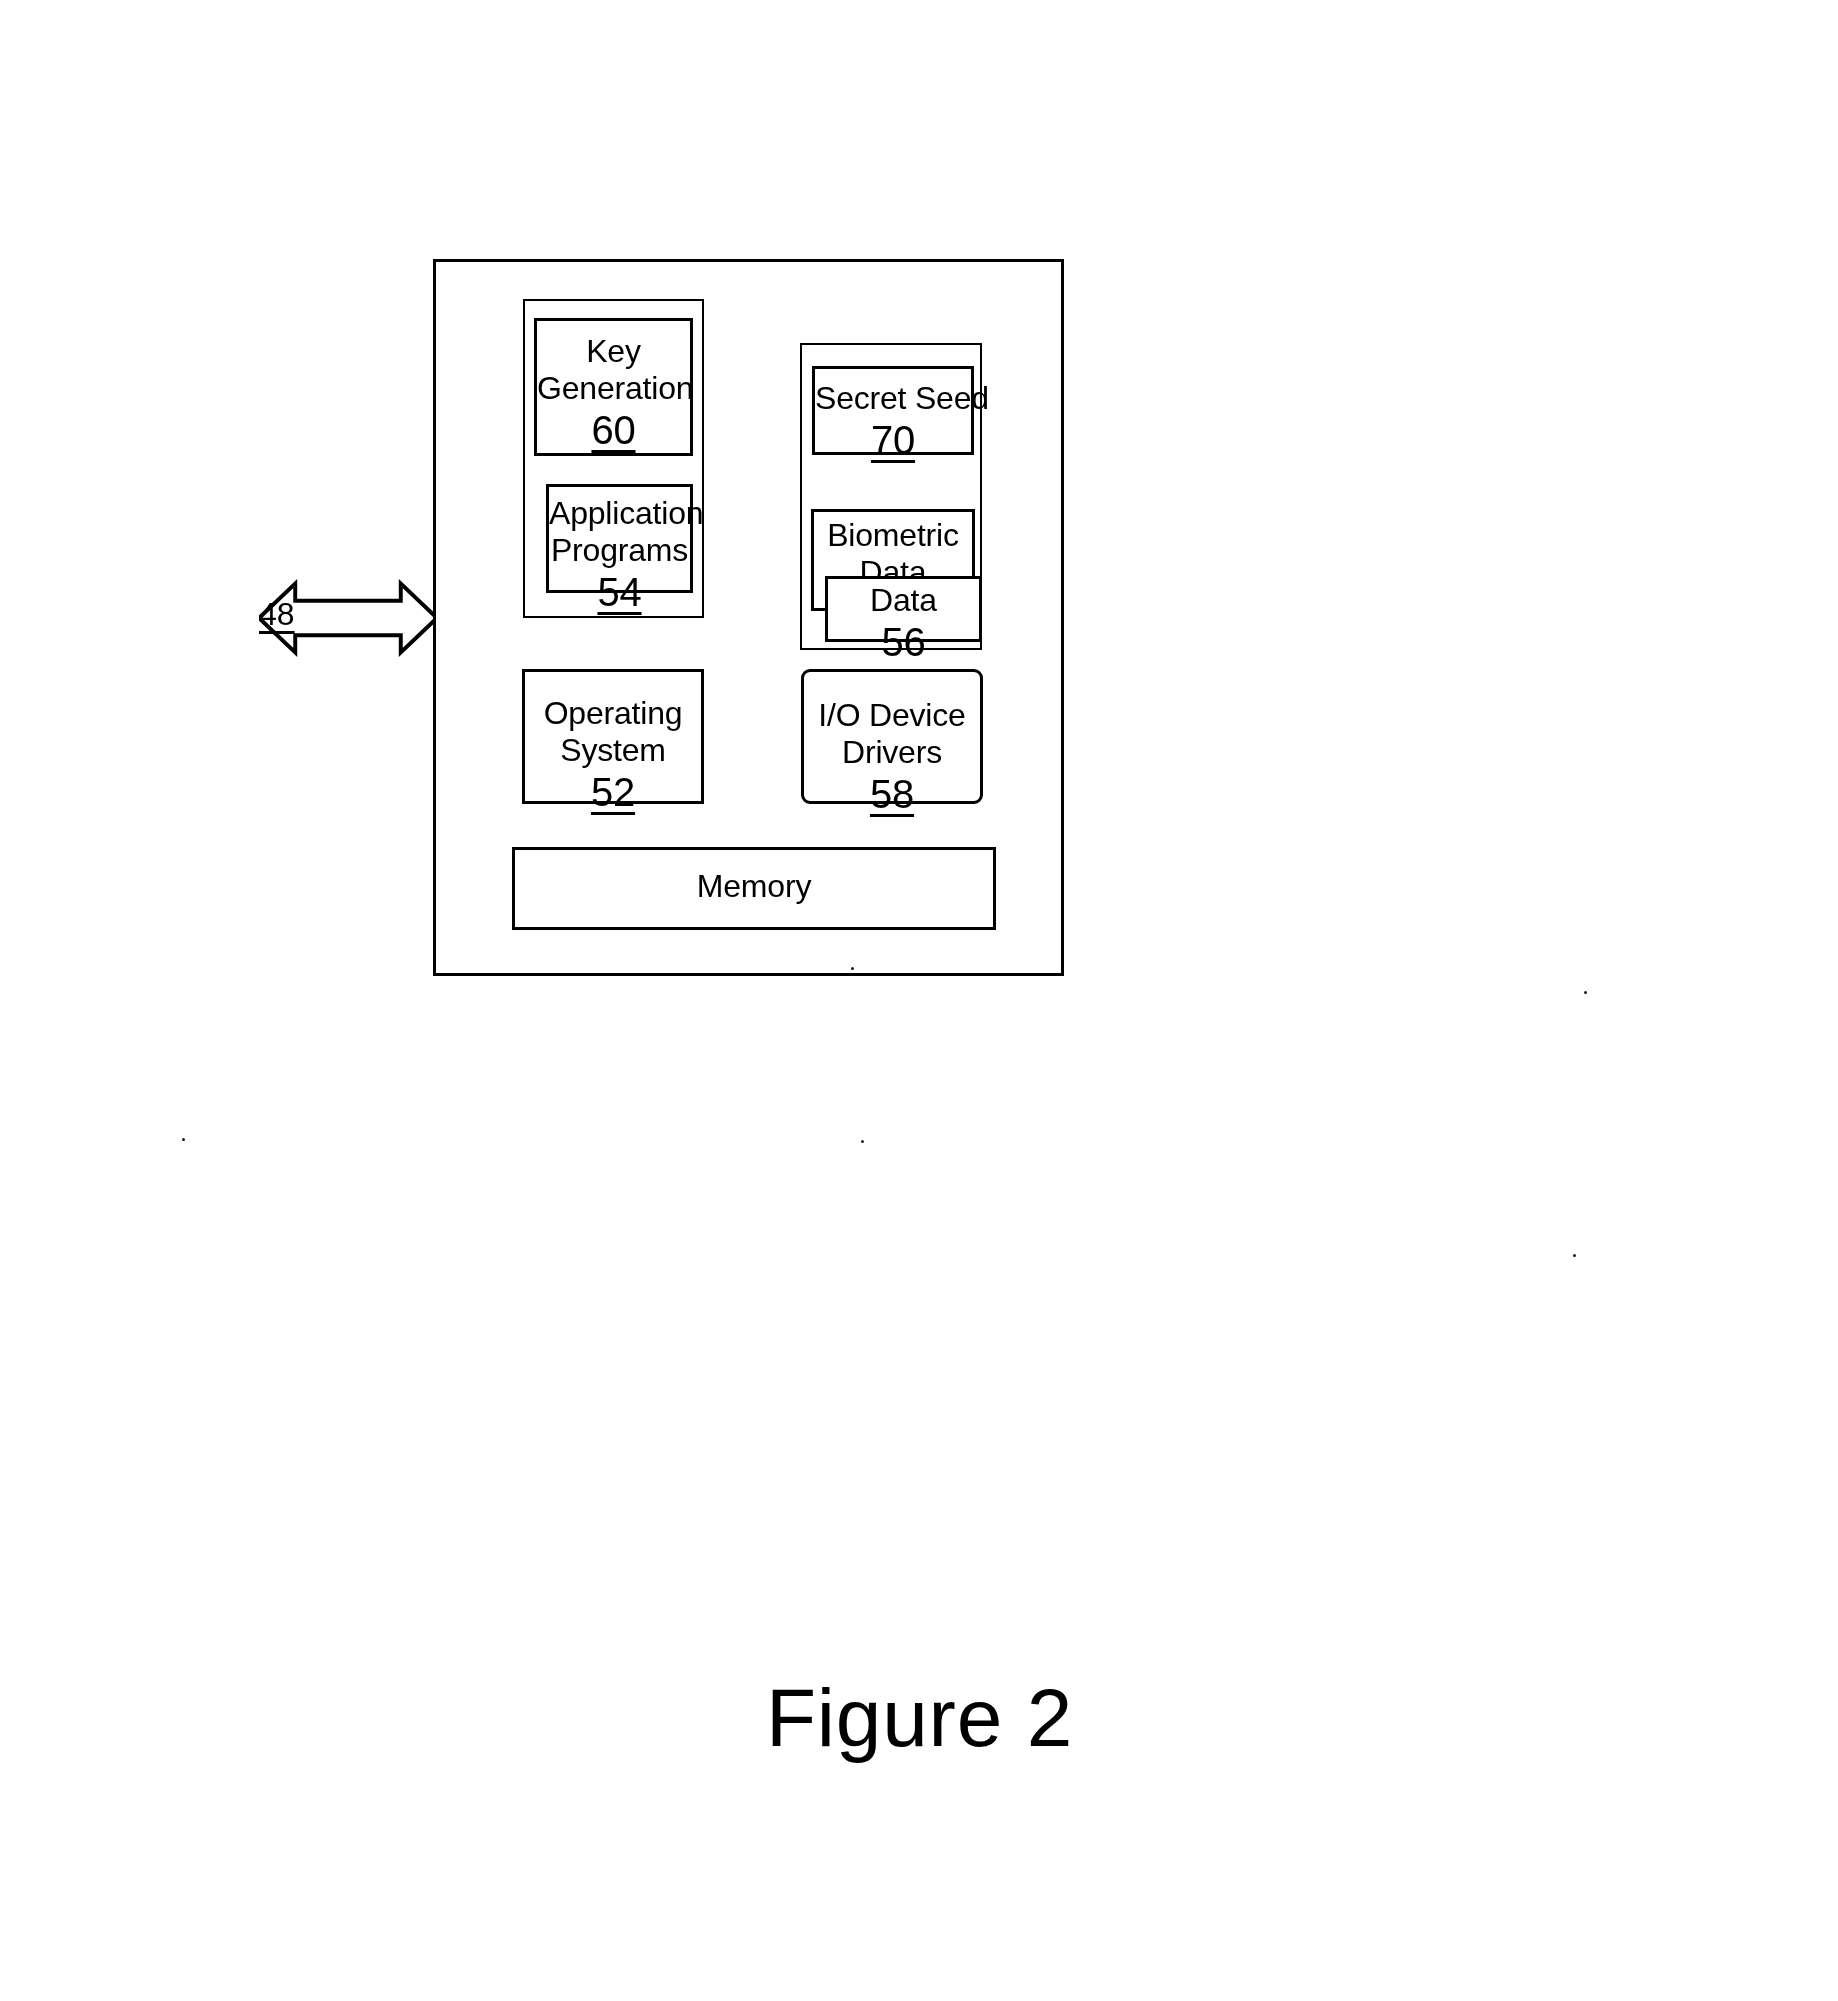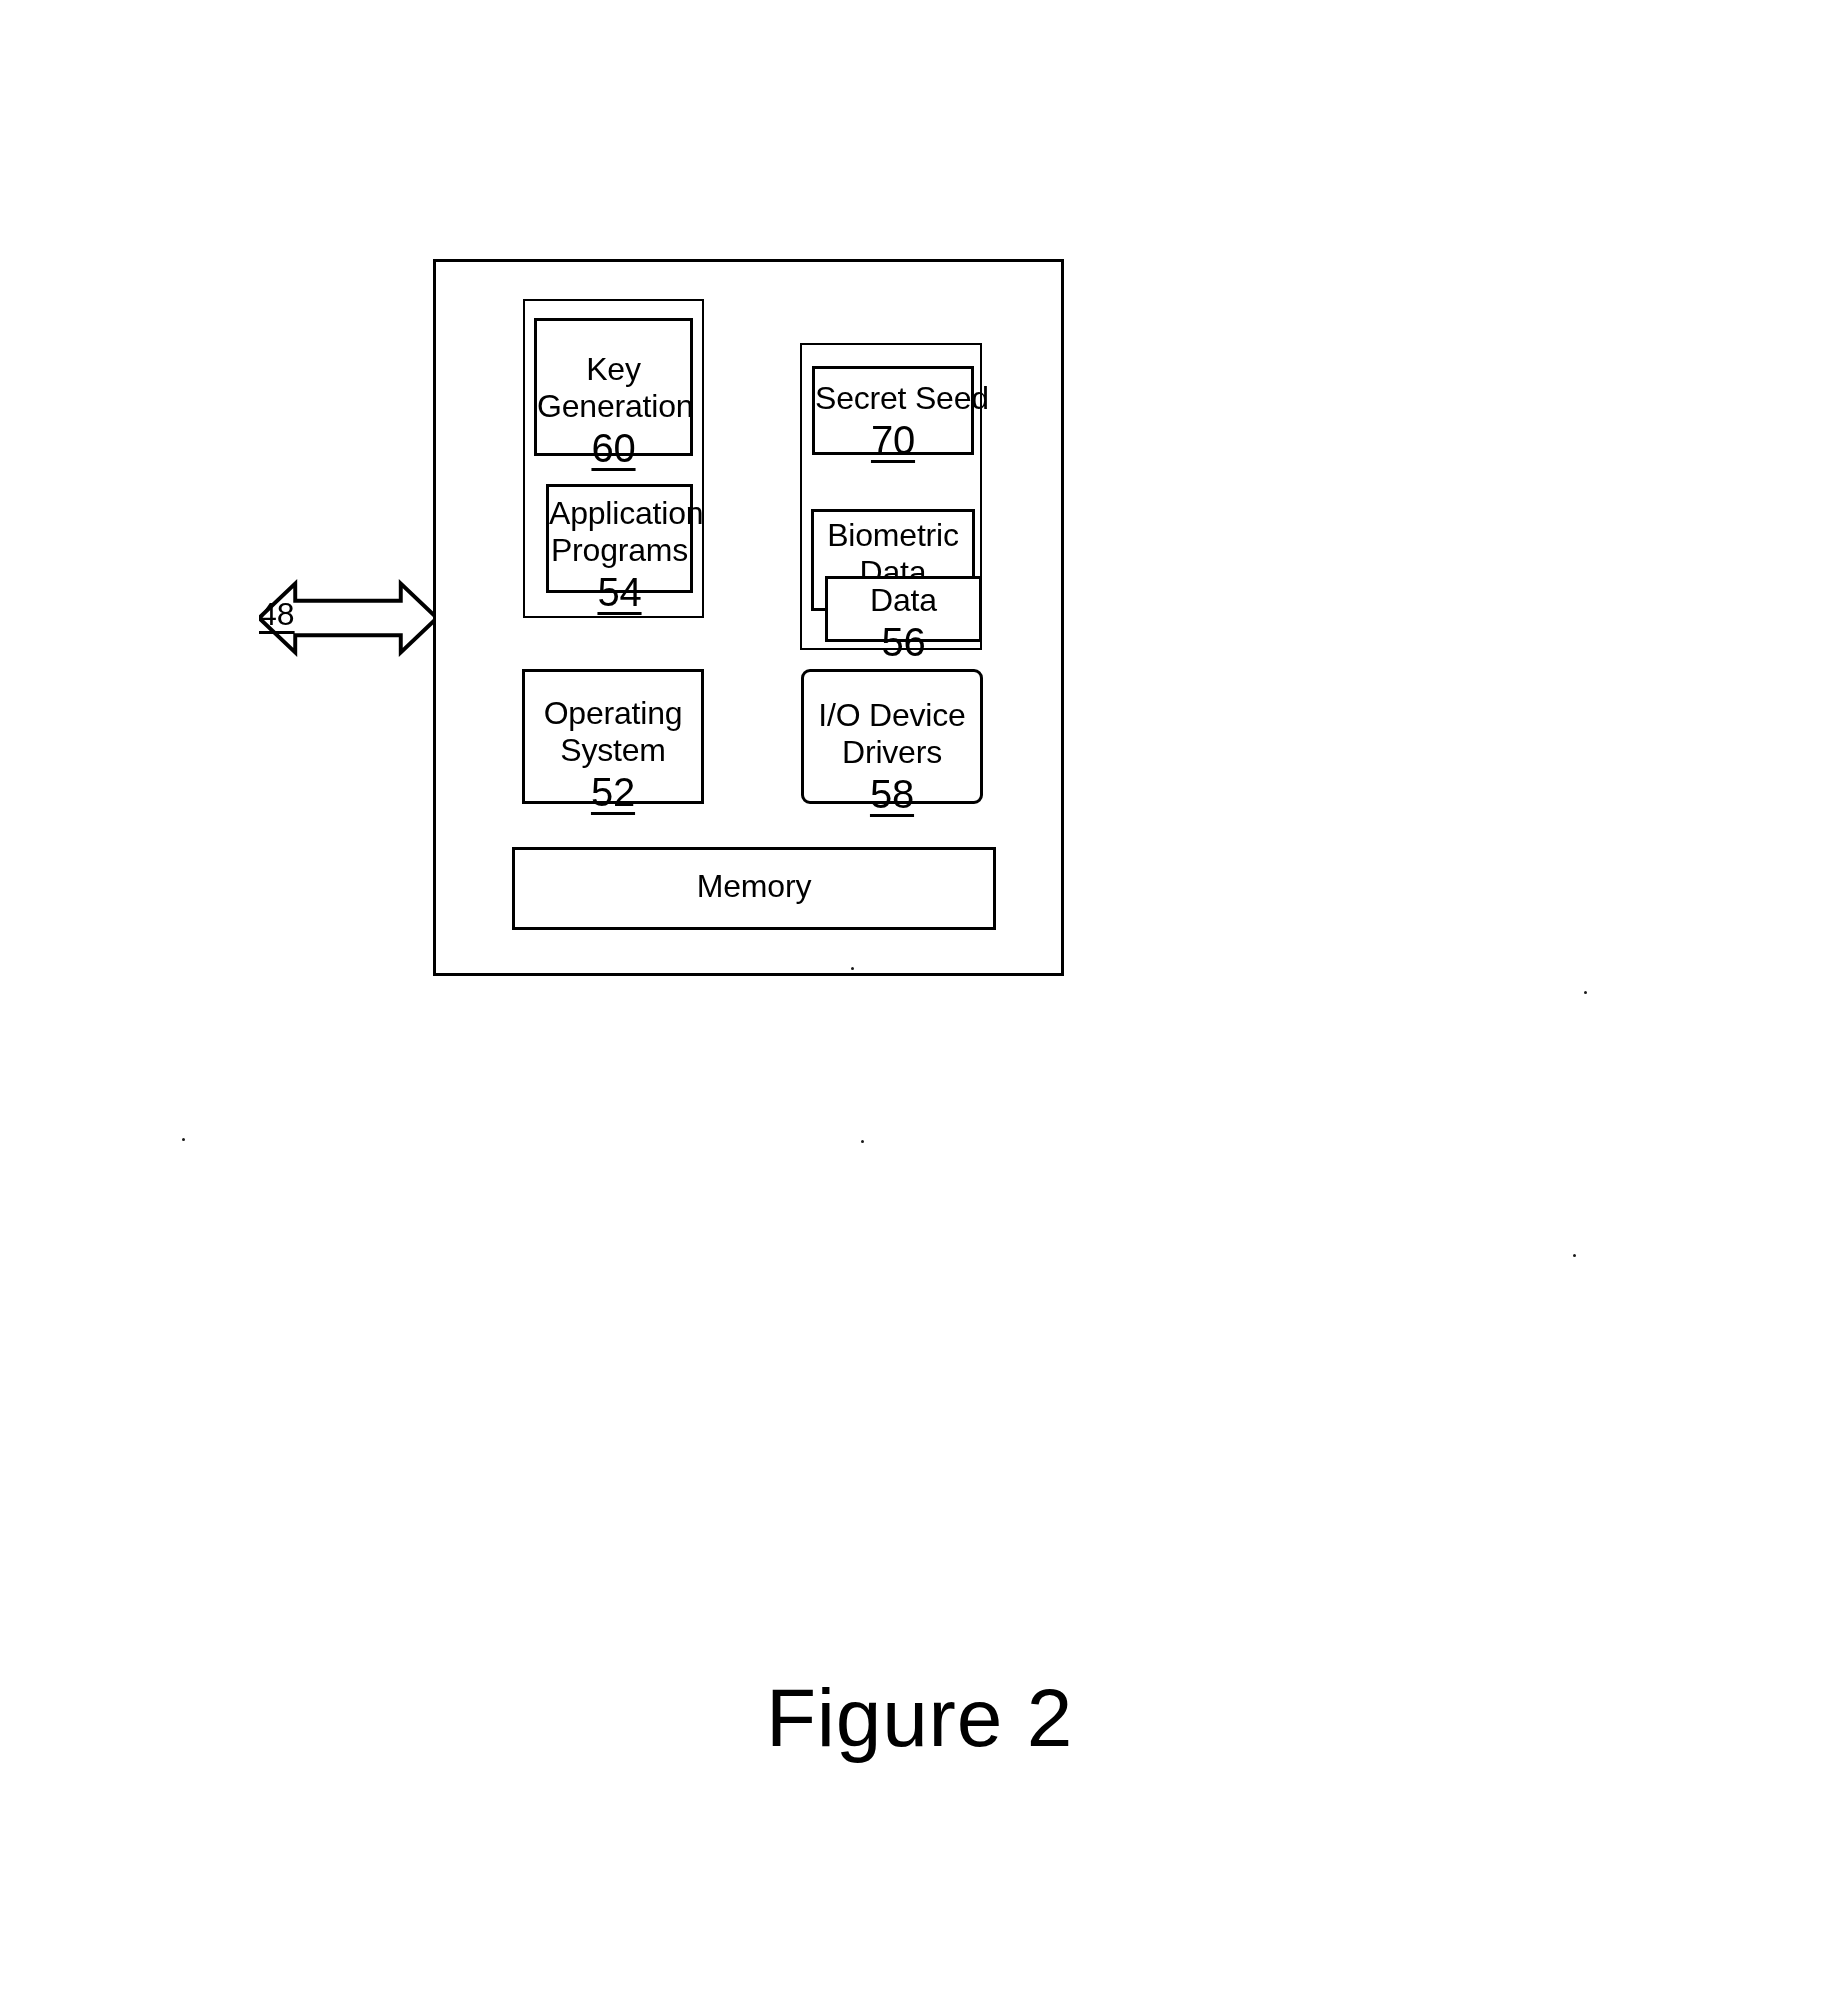--- a/index.html
+++ b/index.html
@@ -82,21 +82,21 @@
     top: 299px;
     width: 181px;
     height: 319px;
   }
   #key-generation-box {
     left: 534px;
     top: 318px;
     width: 159px;
     height: 138px;
   }
-  #key-generation-text { top: 30px; }
+  #key-generation-text { top: 12px; }
 
   #application-programs-box {
     left: 546px;
     top: 484px;
     width: 147px;
     height: 109px;
   }
   #application-programs-text { top: 7.9px; }
 
   

